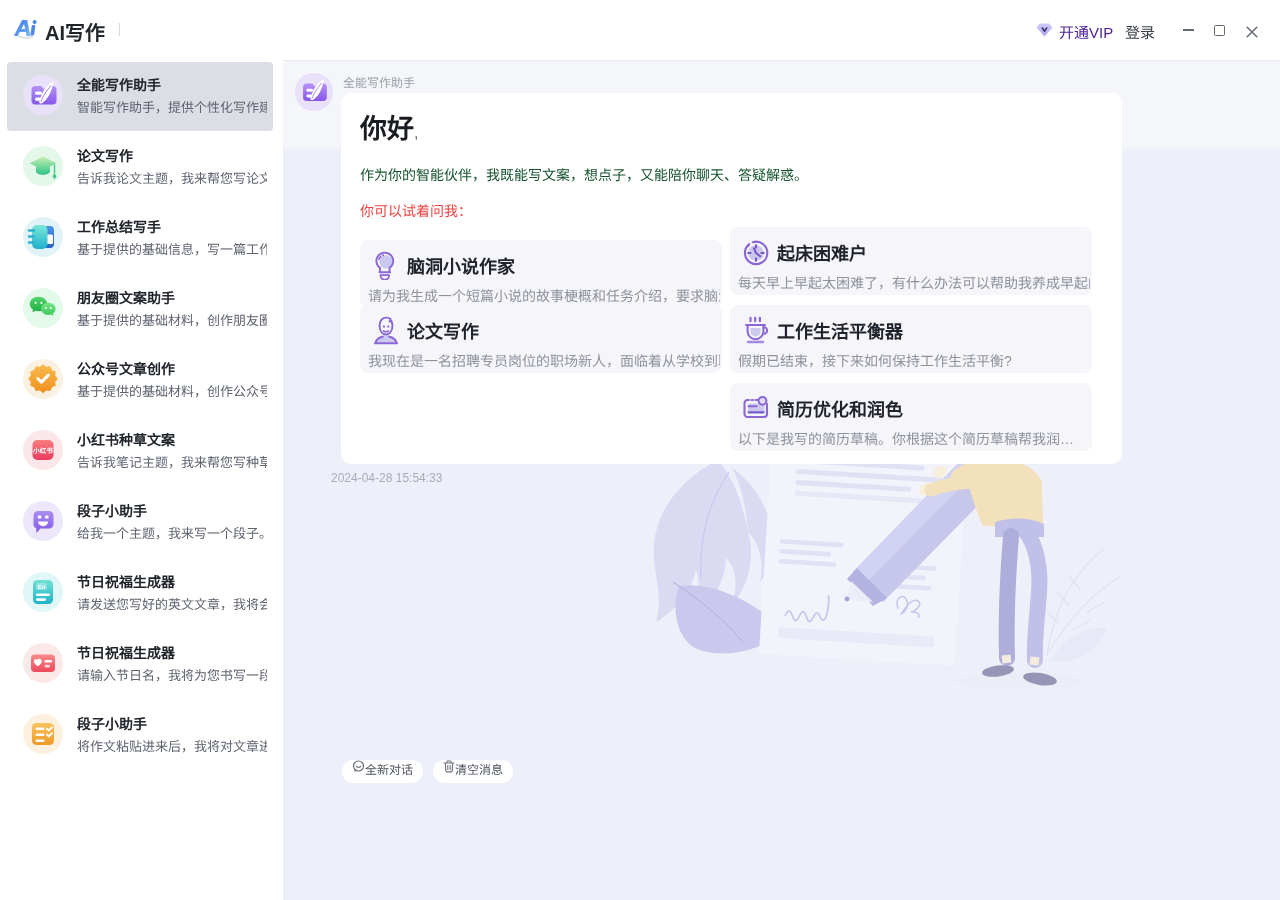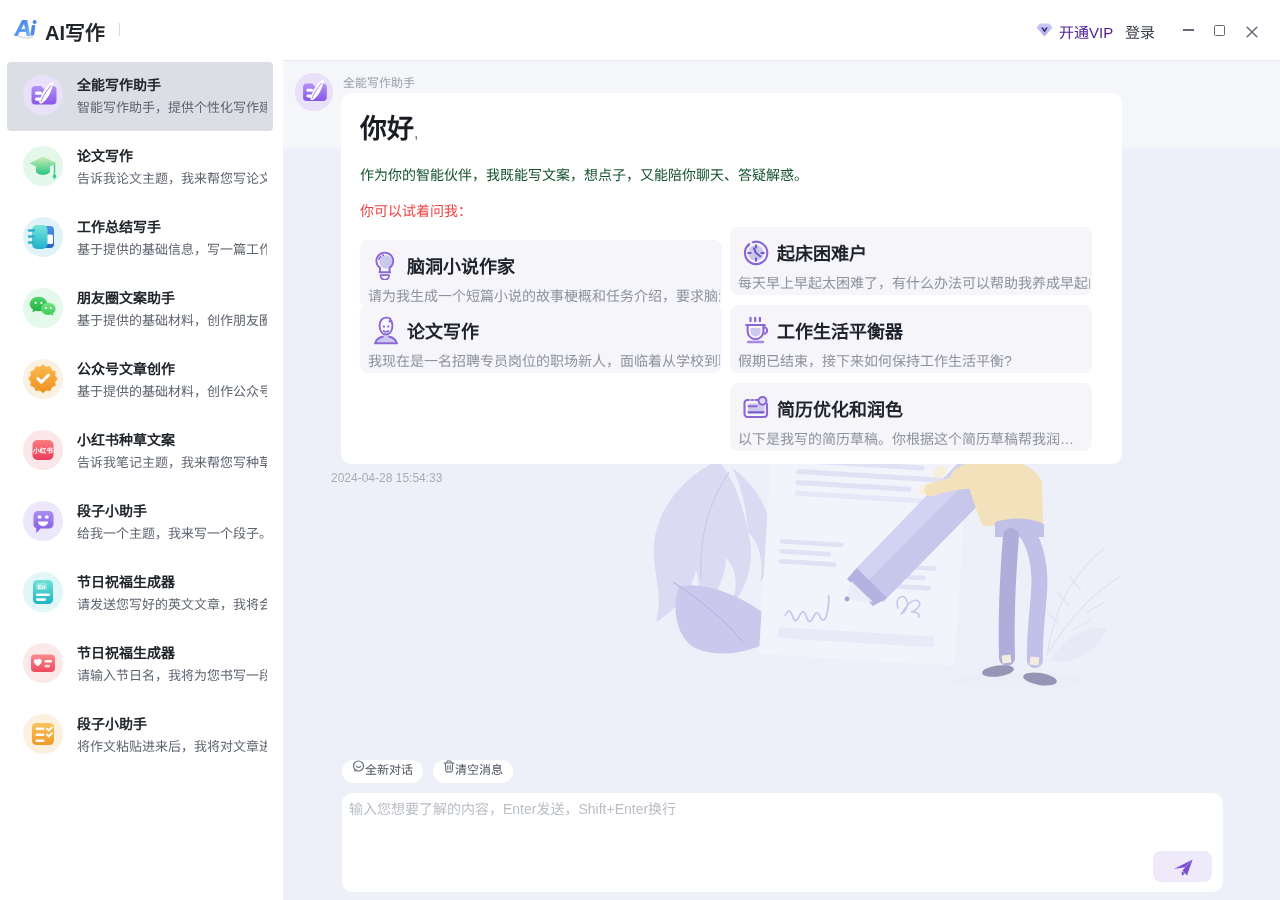--- a/index.html
+++ b/index.html
@@ -201,30 +201,20 @@
         <path d="M2.7 9.5 L2.2 11.8 L4.6 10.7" fill="#6a707b"></path>
       </svg>
     <span>全新对话</span>
   </div>
   <div class="pillbtn" style="left:150px;">
     <svg width="12" height="13" viewBox="0 0 12 13">
         <path d="M1 3 h10 M4 3 V1.6 a.6.6 0 0 1 .6-.6 h2.8 a.6.6 0 0 1 .6.6 V3 M2.3 3 l.5 8 a1 1 0 0 0 1 .9 h4.4 a1 1 0 0 0 1-.9 l.5-8" fill="none" stroke="#6a707b" stroke-width="1.1" stroke-linecap="round"></path>
         <path d="M4.8 5.5 v4 M7.2 5.5 v4" stroke="#6a707b" stroke-width="1.1" stroke-linecap="round"></path>
       </svg>
     <span>清空消息</span>
-  </div>
-  <div id="inputbox">
-    <div id="phold">输入您想要了解的内容，Enter发送，Shift+Enter换行</div>
-    <div id="sendbtn">
-      <svg width="20" height="18" viewBox="0 0 20 18">
-          <path d="M1 11 L19.6 1.6 L12 9.2 Z" fill="#7a4ed2"></path>
-          <path d="M19.6 1.6 L14 17.6 L9.4 12.4 Z" fill="#7a4ed2"></path>
-          <path d="M8.4 13.6 L9.2 17.9 L11.8 14.9 Z" fill="#7a4ed2"></path>
-        </svg>
-    </div>
   </div>
 </div>
 
 <div id="sidebar">
     <div class="sitem sel" style="top: 2px;">
       <div class="sicon"><svg width="40" height="40" viewBox="0 0 40 40">
           <defs>
             <linearGradient id="g0" x1="0" y1="0" x2="0" y2="1">
               <stop offset="0" stop-color="#b491f4"></stop>
               <stop offset="1" stop-color="#8757ea"></stop>

